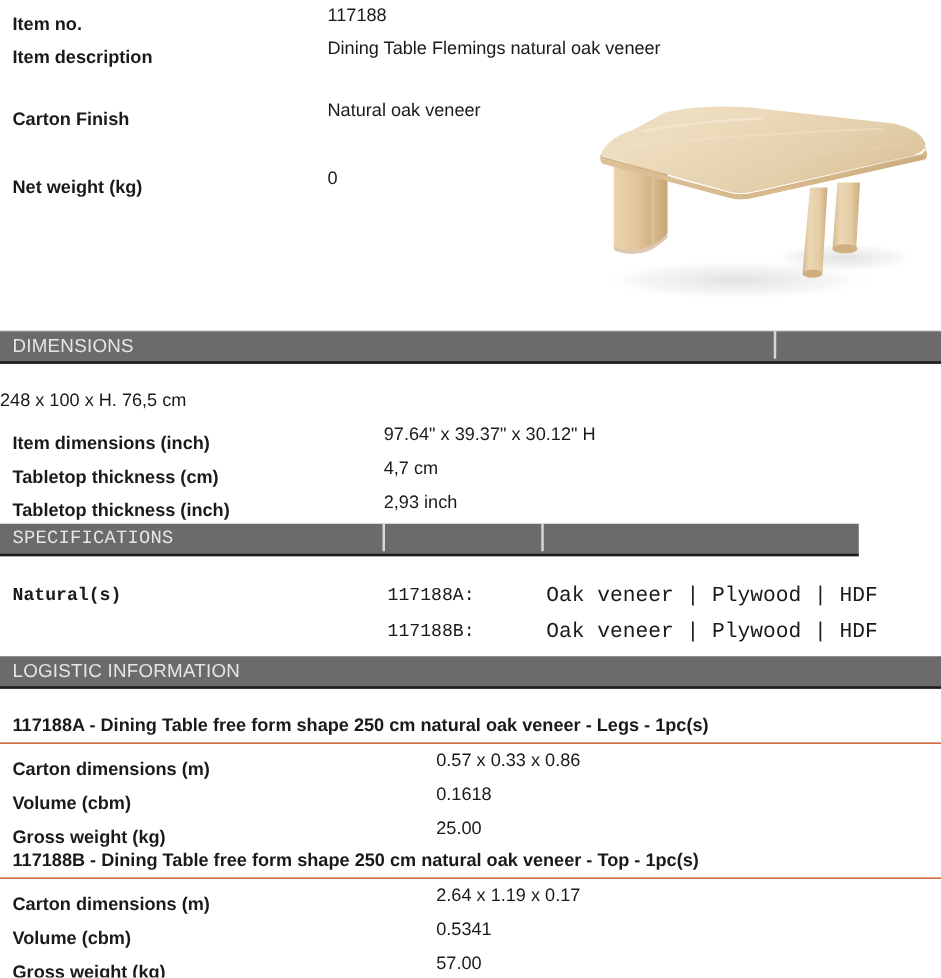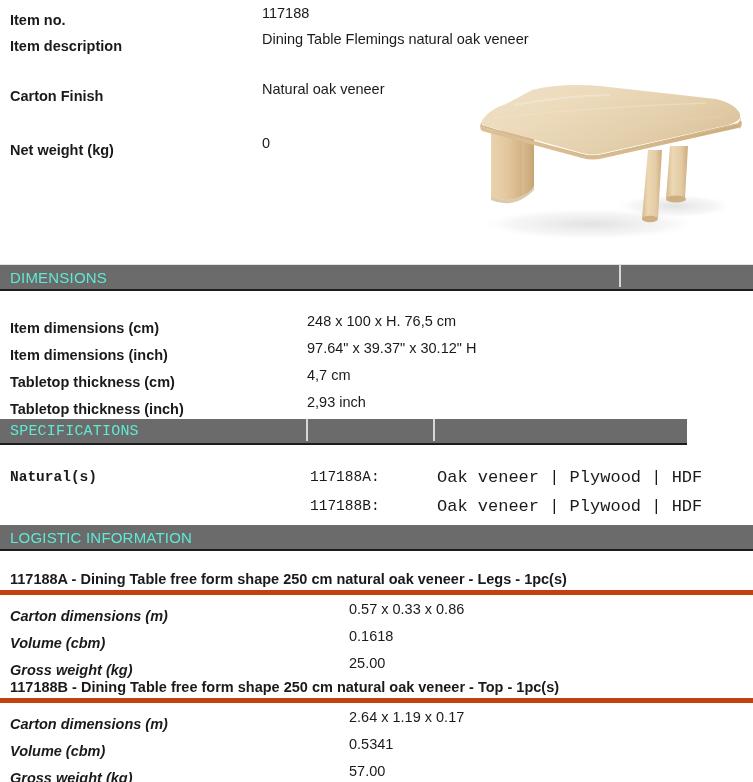--- a/index.html
+++ b/index.html
@@ -57,21 +57,21 @@
     height: 26px;
     background: #6b6b6b;
     border-bottom: 2px solid #1c1c1c;
     box-sizing: border-box;
   }
   .bar .bar-title {
     position: absolute;
     left: 10px;
     top: 50%;
     transform: translateY(-50%);
-    color: #5eead4;
+    color: #e5e5e5;
     font-size: 15px;
     font-weight: normal;
     letter-spacing: 0.2px;
     white-space: nowrap;
   }
   .bar .divider {
     position: absolute;
     top: 0;
     bottom: 2px;
     width: 2px;
@@ -112,24 +112,24 @@
   .pack-title {
     position: relative;
     height: 27px;
     display: flex;
     align-items: center;
     font-weight: bold;
     font-size: 14.5px;
     padding-left: 10px;
     box-sizing: border-box;
     white-space: nowrap;
-    border-bottom: 5px solid #c2410c;
+    border-bottom: 1px solid #c2410c;
   }
   .logi .row { height: 27px; align-items: center; }
-  .logi .lbl { width: 349px; font-style: italic; }
+  .logi .lbl { width: 349px; }
 
   
   .photo {
     position: absolute;
     left: 470px;
     top: 78px;
     width: 283px;
     height: 168px;
   }
   .photo svg { display: block; }
@@ -255,21 +255,20 @@
   <div class="dims" style="top:264px;">
     <div class="thin-top-rule"></div>
     <div class="bar">
       <div class="bar-title">DIMENSIONS</div>
       <div class="divider" style="left:619px;"></div>
     </div>
 
     <div style="height:16px;"></div>
 
     <div class="row">
-      <div class="lbl">Item dimensions (cm)</div>
       <div class="val">248 x 100 x H. 76,5 cm</div>
     </div>
     <div class="row">
       <div class="lbl">Item dimensions (inch)</div>
       <div class="val">97.64" x 39.37" x 30.12" H</div>
     </div>
     <div class="row">
       <div class="lbl">Tabletop thickness (cm)</div>
       <div class="val">4,7 cm</div>
     </div>

